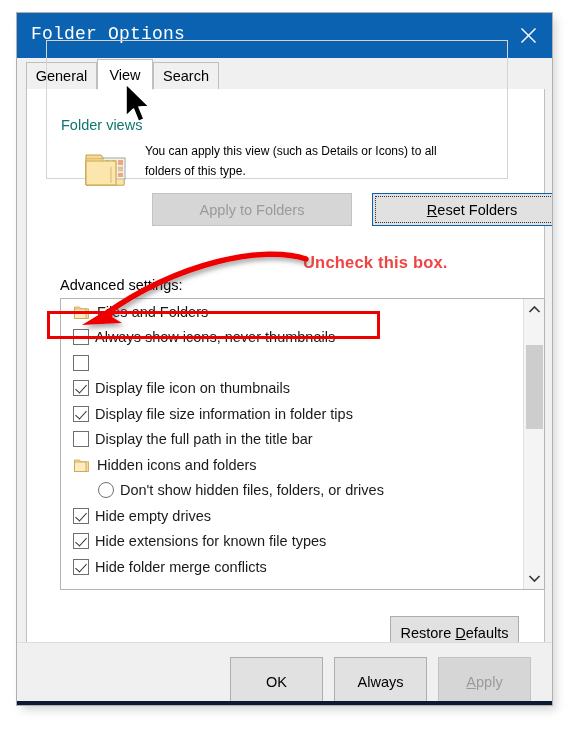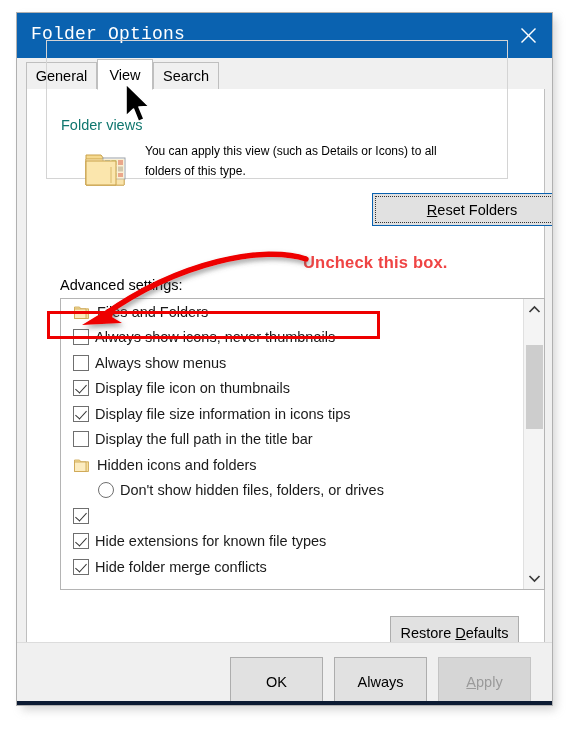--- a/index.html
+++ b/index.html
@@ -428,20 +428,21 @@
         <rect x="30.5" y="28" width="5" height="4" fill="#9fcf8a"></rect>
         <rect x="37" y="28" width="5" height="4" fill="#e07a7a"></rect>
         <path d="M5 14 h38 v26 h-38 z" fill="#f7deA0" opacity="0.45"></path>
         <path d="M5 16 h30 v24 h-30 z" fill="#fbe6ad" stroke="#c9a14a" stroke-width="1"></path>
         <line x1="30" y1="22" x2="30" y2="38" stroke="#d8b96a" stroke-width="1"></line>
       </svg>
     </div>
 
     <div class="group-desc">You can apply this view (such as Details or Icons) to all folders of this type.</div>
 
+    <div class="btn disabled" id="applyToFolders">Apply to Folders</div>
 
     <div class="btn focused" id="resetFolders">
       <span class="focusring"></span>
       <span><u>R</u>eset Folders</span>
     </div>
 
     <div class="adv-label">Advanced settings:</div>
 
     <div class="listbox">
       <div class="list-inner" id="listRows">
@@ -451,47 +452,47 @@
               <path d="M0.5 4 h11.5 v9.5 h-11.5 z" fill="#fcecc0" stroke="#c9a14a" stroke-width="0.8"></path>
             </svg>
             <span class="lbl">Files and Folders</span>
           </div>
           <div class="row">
             <span class="cb"></span>
             <span class="lbl">Always show icons, never thumbnails</span>
           </div>
           <div class="row">
             <span class="cb"></span>
-            <span class="lbl">Always show menus</span>
           </div>
           <div class="row">
             <span class="cb checked"></span>
             <span class="lbl">Display file icon on thumbnails</span>
           </div>
           <div class="row">
             <span class="cb checked"></span>
-            <span class="lbl">Display file size information in icons tips</span>
+            <span class="lbl">Display file size information in folder tips</span>
           </div>
           <div class="row">
             <span class="cb"></span>
             <span class="lbl">Display the full path in the title bar</span>
           </div>
           <div class="row grp">
             <svg class="folder-mini" viewBox="0 0 15 14">
               <path d="M0.5 2 h5 l1.4 1.8 h7.6 v9.7 h-14 z" fill="#f6dfa0" stroke="#c9a14a" stroke-width="0.8"></path>
               <path d="M0.5 4 h11.5 v9.5 h-11.5 z" fill="#fcecc0" stroke="#c9a14a" stroke-width="0.8"></path>
             </svg>
             <span class="lbl">Hidden icons and folders</span>
           </div>
           <div class="row">
             <span class="radio"></span>
             <span class="lbl">Don't show hidden files, folders, or drives</span>
           </div>
           <div class="row">
             <span class="cb checked"></span>
+            <span class="lbl">Hide empty drives</span>
           </div>
           <div class="row">
             <span class="cb checked"></span>
             <span class="lbl">Hide extensions for known file types</span>
           </div>
           <div class="row">
             <span class="cb checked"></span>
             <span class="lbl">Hide folder merge conflicts</span>
           </div>
         </div>

